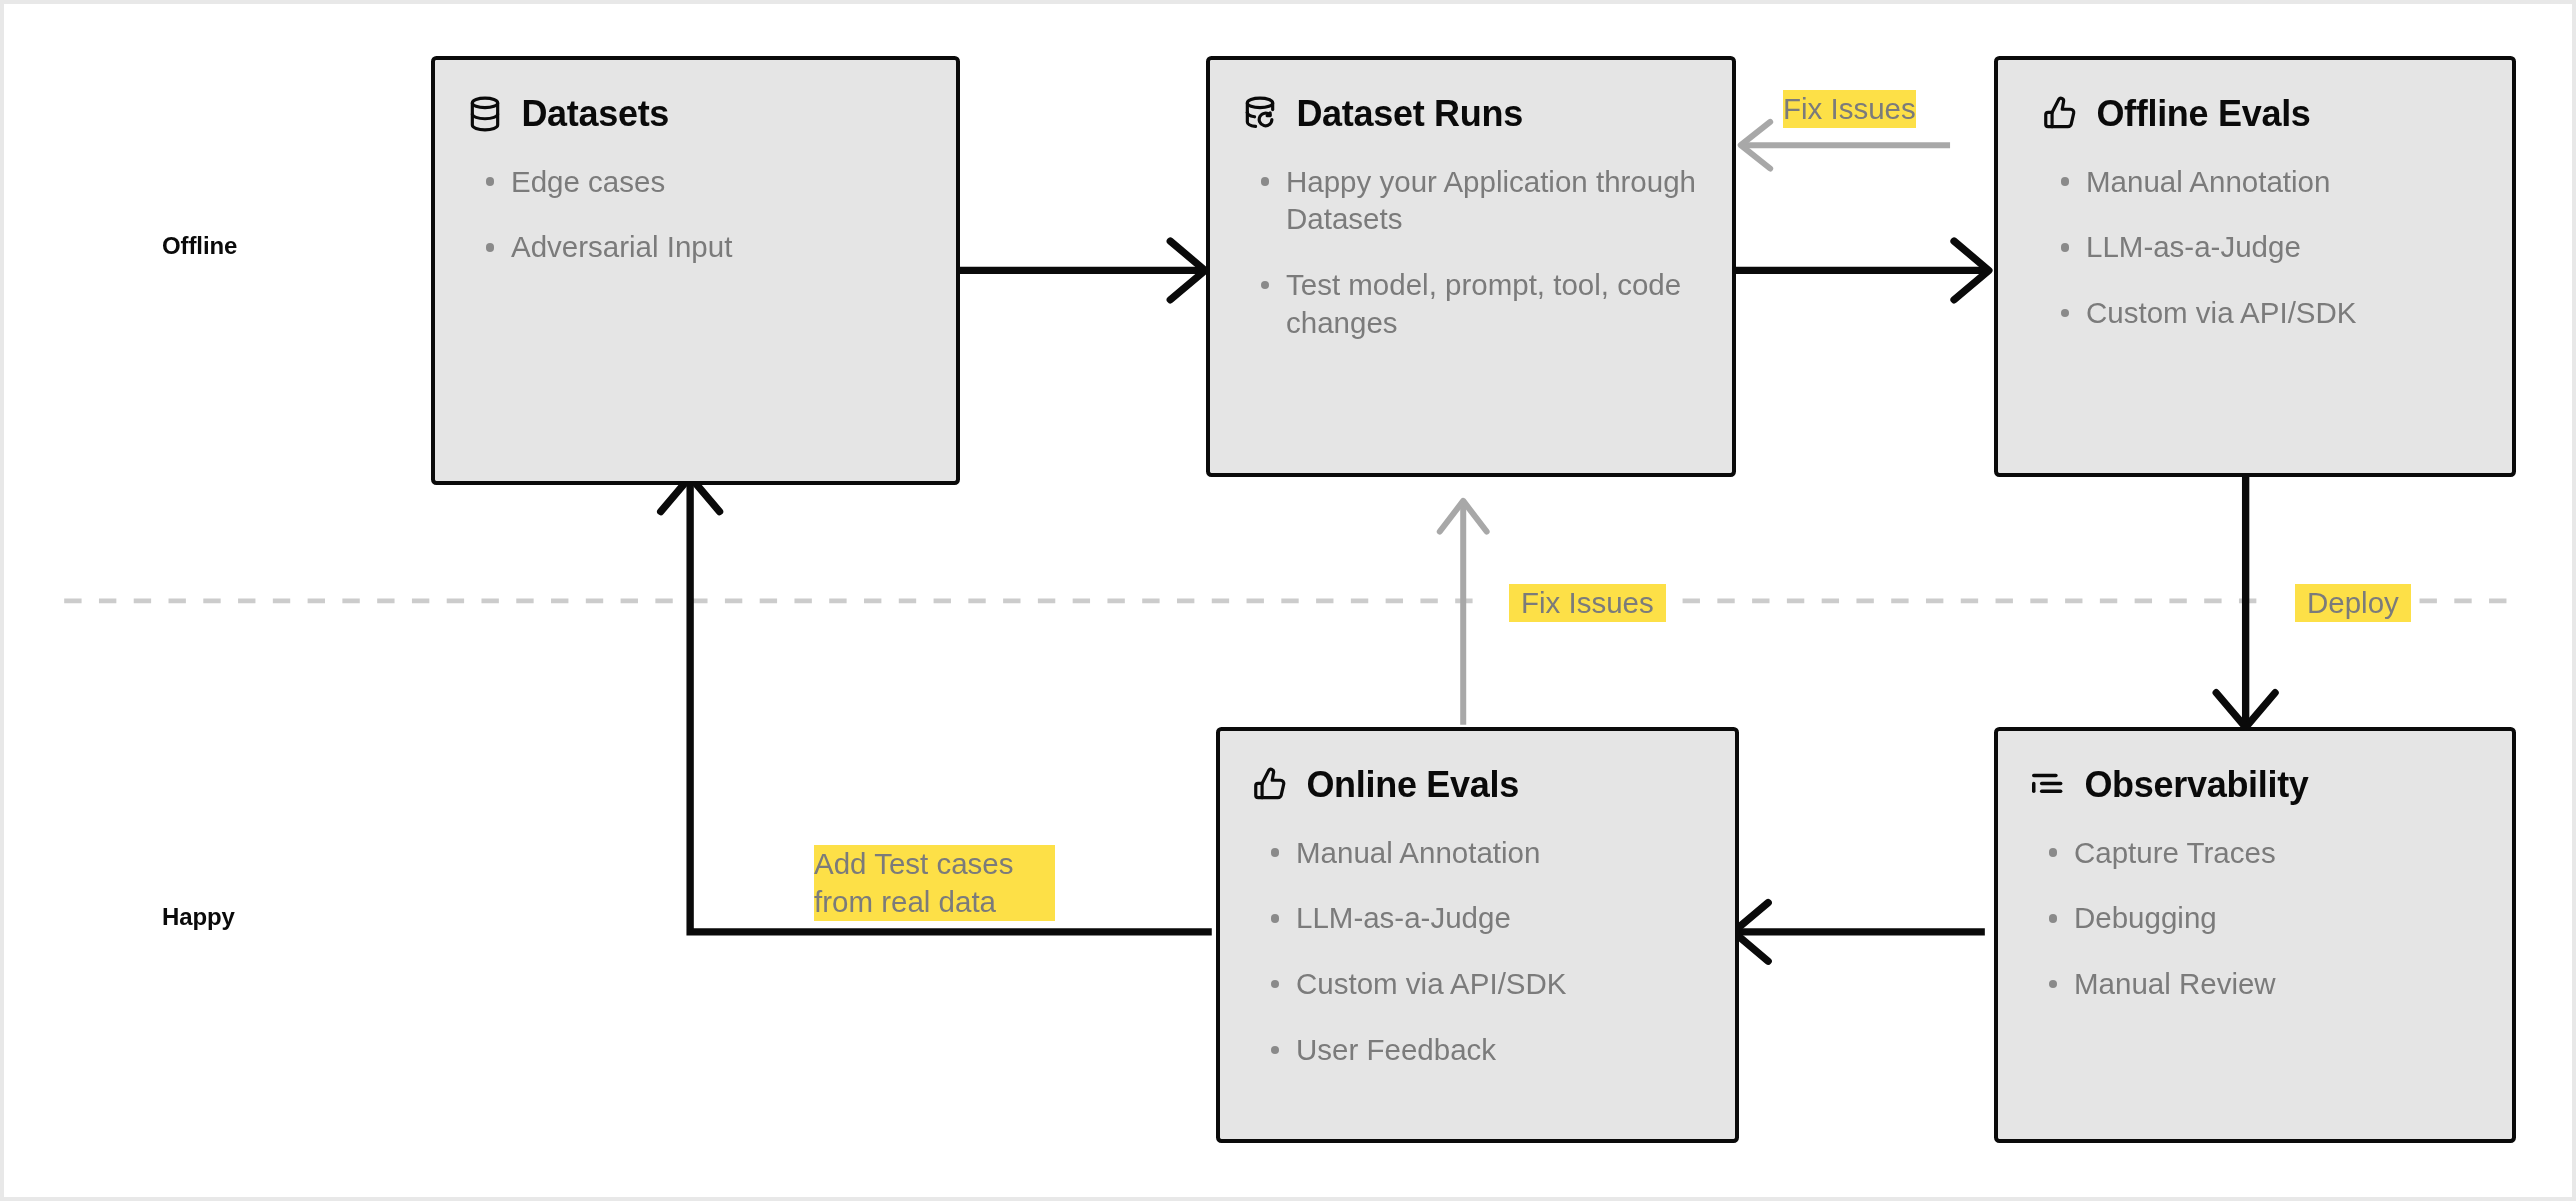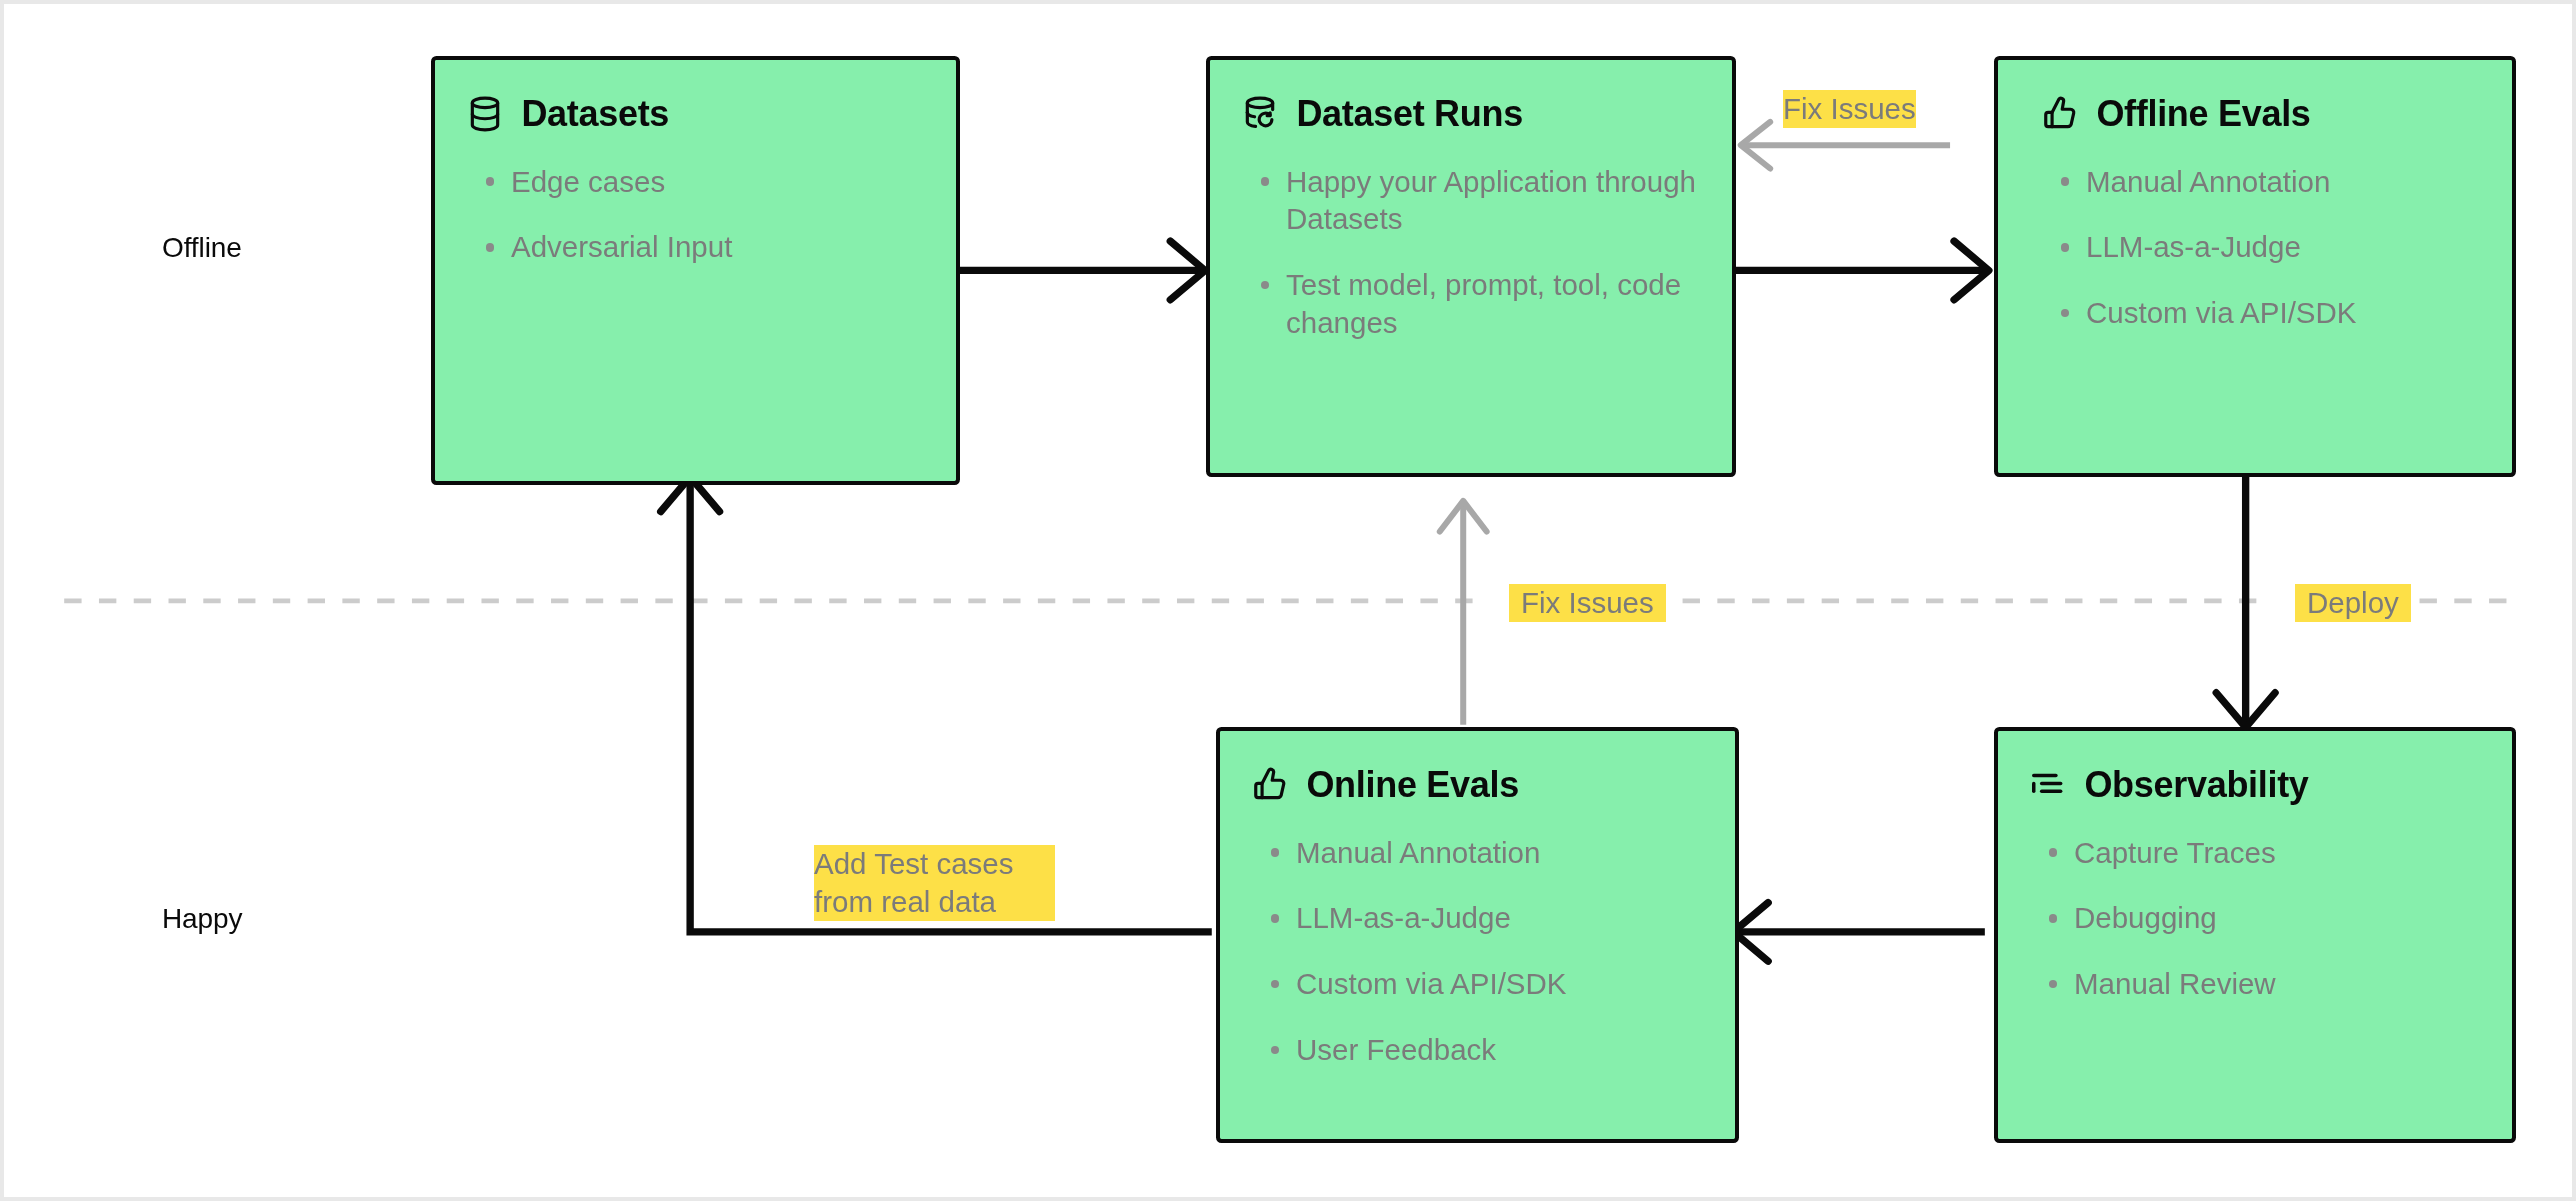--- a/index.html
+++ b/index.html
@@ -25,21 +25,21 @@
     inset: 0;
     width: 100%;
     height: 100%;
     display: block;
   }
 
   
   .node {
     position: absolute;
     box-sizing: border-box;
-    background: #86efac;
+    background: #e5e5e5;
     border: 4px solid #0a0a0a;
     border-radius: 5.4px;
     padding: 0;
     z-index: 5;
   }
   .node-header {
     display: flex;
     align-items: center;
     gap: 17.4px;
     padding: 35px 0 0 31px;
@@ -79,22 +79,22 @@
     top: 14.8px;
     width: 8.7px;
     height: 8.7px;
     border-radius: 50%;
     background: #8a8a8a;
   }
 
   
   .lane-label {
     position: absolute;
-    font-size: 28px;
-    font-weight: 400;
+    font-size: 24px;
+    font-weight: 700;
     color: #0a0a0a;
     letter-spacing: -0.1px;
     z-index: 4;
     white-space: nowrap;
   }
 
   
   .edge-label {
     position: absolute;
     font-size: 29.5px;

